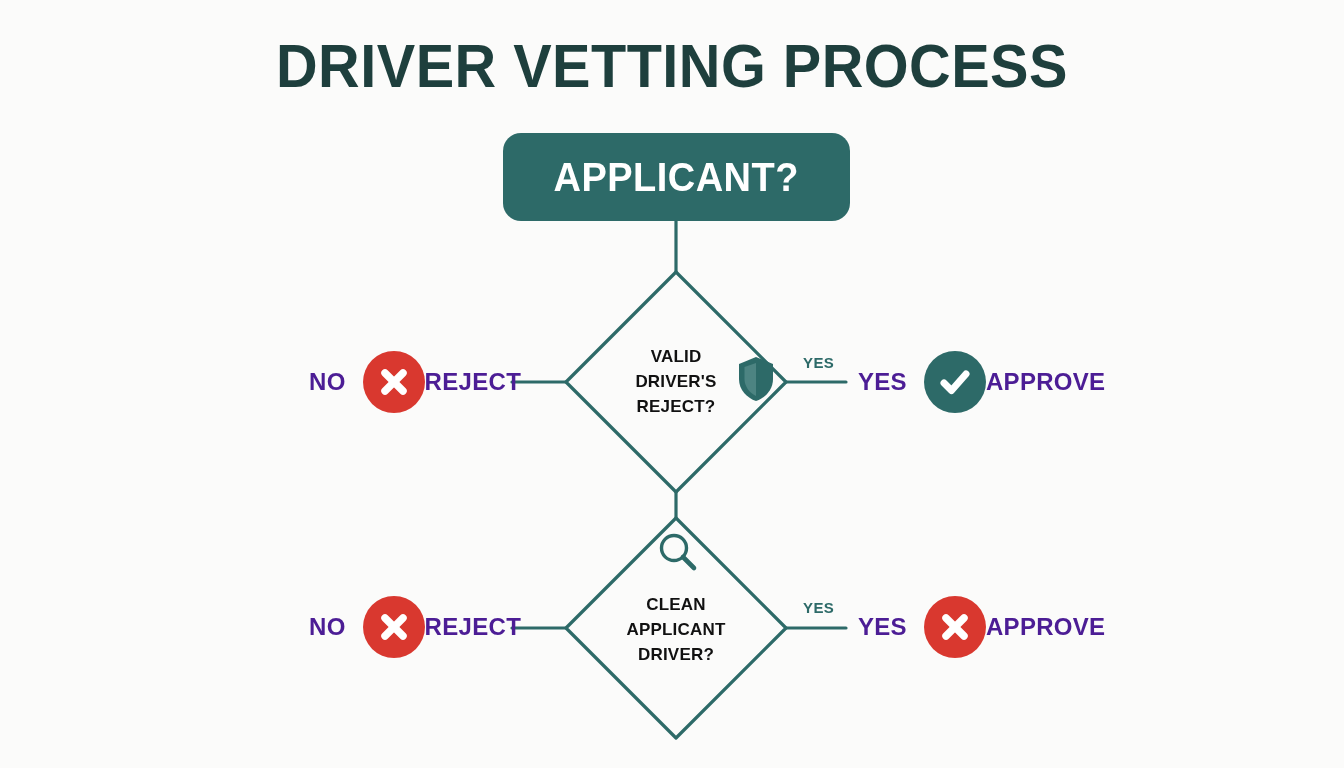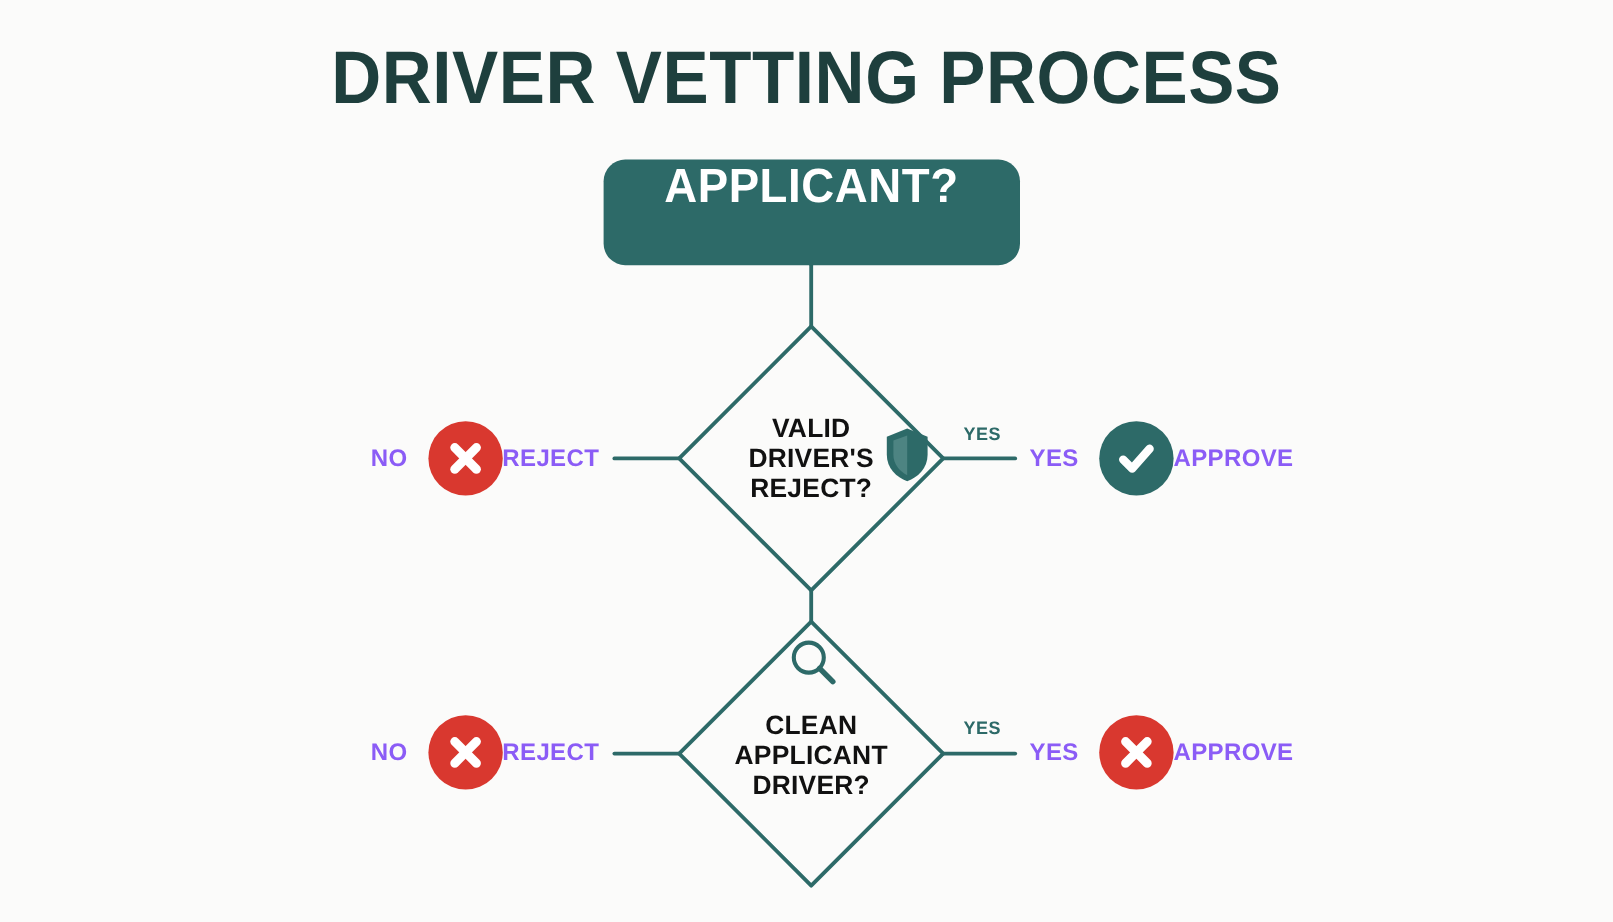--- a/index.html
+++ b/index.html
@@ -52,37 +52,38 @@
   
   .start-node {
     position: absolute;
     left: 503px;
     top: 133px;
     width: 347px;
     height: 88px;
     background: #2d6a68;
     border-radius: 18px;
     display: flex;
+    align-items: center;
     justify-content: center;
   }
   .start-node .label {
     color: #ffffff;
     font-size: 40px;
     font-weight: 700;
     letter-spacing: 0.5px;
     transform: scaleX(0.95);
   }
 
   
   .decision-text {
     position: absolute;
     width: 230px;
     text-align: center;
     color: #111111;
-    font-size: 22px;
+    font-size: 17px;
     line-height: 25px;
     font-weight: 700;
     letter-spacing: 0.2px;
   }
   .decision-text .ln { display: block; }
 
   #decision1-text { left: 561px; top: 344px; }
   #decision2-text { left: 561px; top: 592px; }
 
   
@@ -98,22 +99,22 @@
 
   
   .branch {
     position: absolute;
     display: flex;
     align-items: center;
     height: 62px;
   }
   .branch .answer,
   .branch .action {
-    color: #8b5cf6;
-    font-size: 20px;
+    color: #4c1d95;
+    font-size: 24px;
     font-weight: 700;
     letter-spacing: 0.3px;
     white-space: nowrap;
   }
   .branch .answer { margin-right: 17px; }
   .branch .action { }
 
   .status-circle {
     width: 62px;
     height: 62px;

